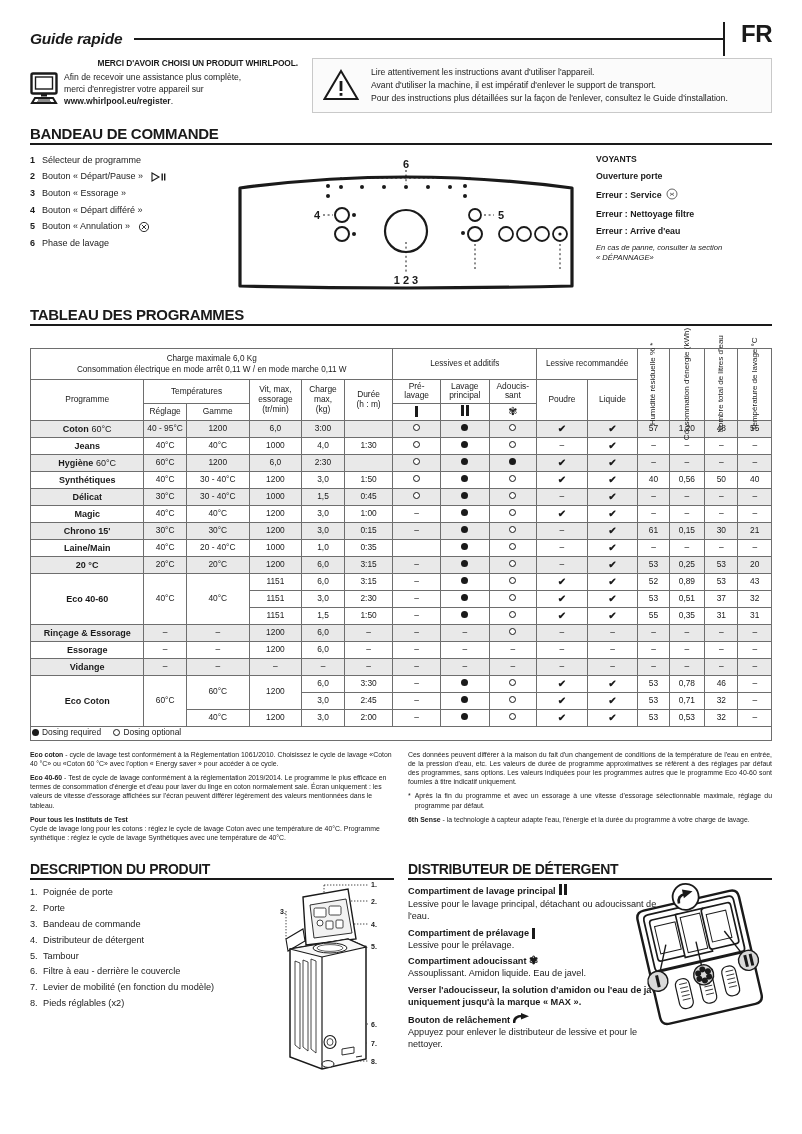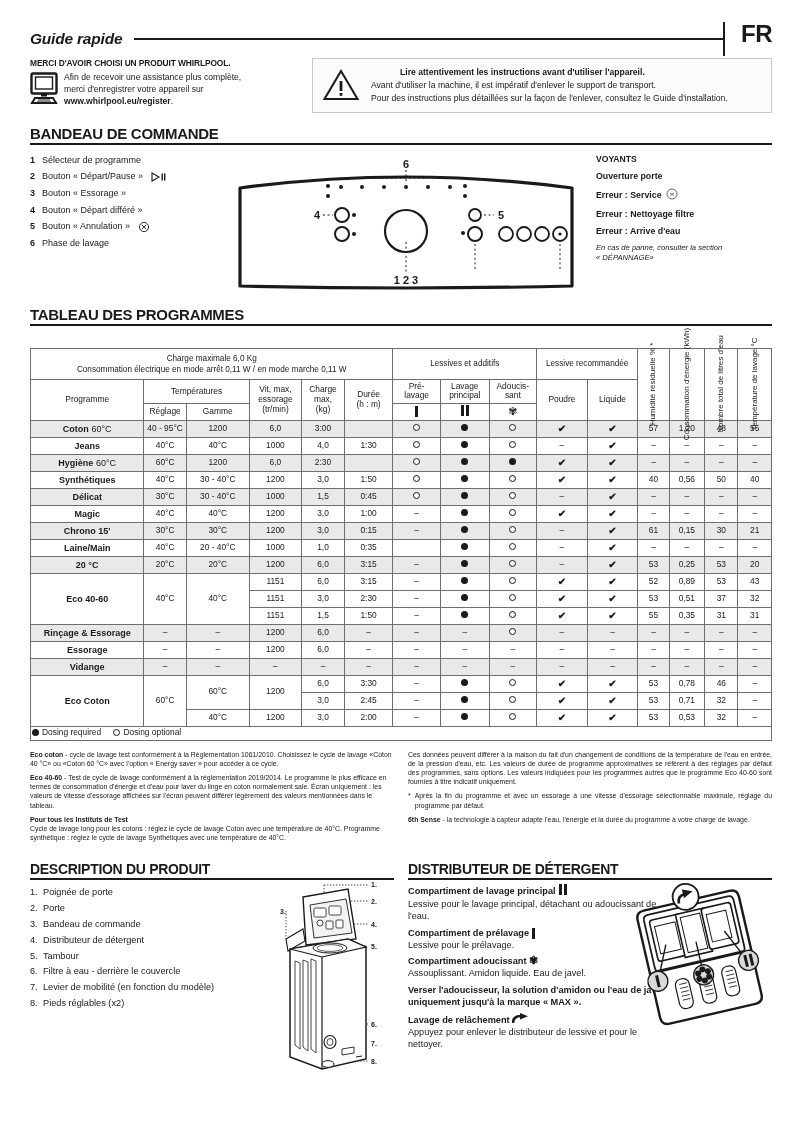--- a/index.html
+++ b/index.html
@@ -21,33 +21,33 @@
     white-space: nowrap;
   }
   .rule-wrap { flex:1; position:relative; height: 20px; margin-left: 12px; margin-right:6px; }
   .rule-wrap .hline { position:absolute; left:0; right:0; top:10px; height:2.2px; background:#1a1a1a; }
   .rule-wrap .vtick { position:absolute; right:0; top:-6px; width:2px; height:34px; background:#1a1a1a; }
   .lang { font-weight:bold; font-size:24px; letter-spacing:-0.5px; margin-left:10px; }
 
   
   .intro { display:flex; margin-top: 10px; gap: 14px; }
   .thanks { width: 268px; }
-  .thanks .t1 { font-weight:bold; font-size:8.4px; letter-spacing:-0.1px; }
+  .thanks .t1 { font-weight:bold; font-size:8.4px; letter-spacing:-0.1px;text-align:right; }
   .thanks .body { display:flex; gap:6px; margin-top:3px; }
   .thanks .txt { font-size:8.6px; line-height:1.42; }
   .thanks .txt b { font-weight:bold; }
   .monitor { width:28px; height:34px; flex:0 0 28px; margin-top:1px; }
 
   .warnbox {
     flex:1; border:1px solid #c9c9c9; background:#fbfbfb;
     display:flex; gap:10px; padding:7px 10px 7px 8px;
   }
   .warn-icon { width:40px; flex:0 0 40px; display:flex; align-items:center; justify-content:center;}
   .warn-text { font-size:8.6px; line-height:1.5; }
-  .warn-text .wb { font-weight:bold;margin-left:29px; }
+  .warn-text .wb { font-weight:normal; }
 
   
   .sec-title {
     font-weight:bold; font-size:15px; letter-spacing:-0.3px;
     border-bottom:2px solid #1a1a1a; padding-bottom:1px; margin-top:12px;
   }
   .sec-title.small { font-size:14px; }
 
   
   .bandeau { display:flex; margin-top:7px; gap:8px; }
@@ -793,21 +793,21 @@
 
         <div class="h">
           <span>Compartiment adoucissant</span>
           <span class="flower">✾</span>
         </div>
         <div class="p">Assouplissant. Amidon liquide. Eau de javel.</div>
 
         <div class="bold-p">Verser l'adoucisseur, la solution d'amidon ou l'eau de javel uniquement jusqu'à la marque « MAX ».</div>
 
         <div class="h" style="margin-top:5px;">
-          <span>Lavage de relâchement</span>
+          <span>Bouton de relâchement</span>
           <span>
             <svg width="17" height="12" viewBox="0 0 17 12" style="vertical-align:-2px">
               <path d="M1 10 Q1 3 9 3" stroke="#1a1a1a" stroke-width="2.6" fill="none"></path>
               <path d="M8 0 L16 3.2 L8 6.6 Z" fill="#1a1a1a"></path>
             </svg>
           </span>
         </div>
         <div class="p">Appuyez pour enlever le distributeur de lessive et pour le nettoyer.</div>
       </div>
 

